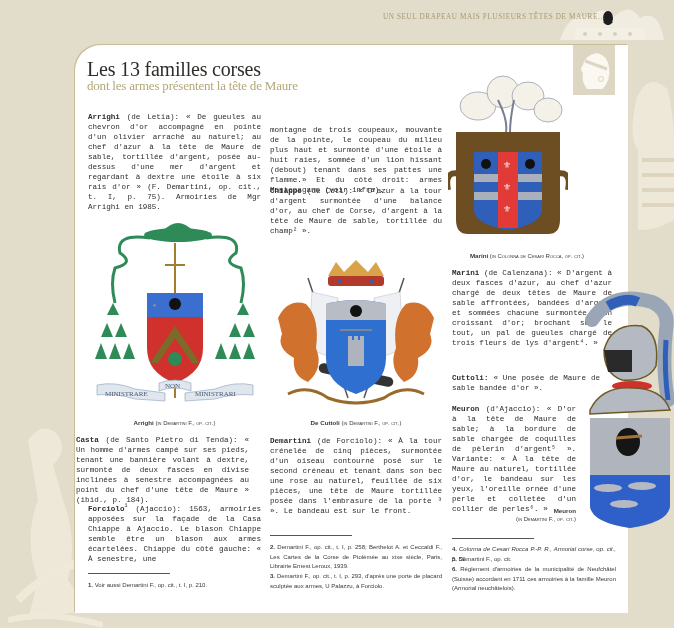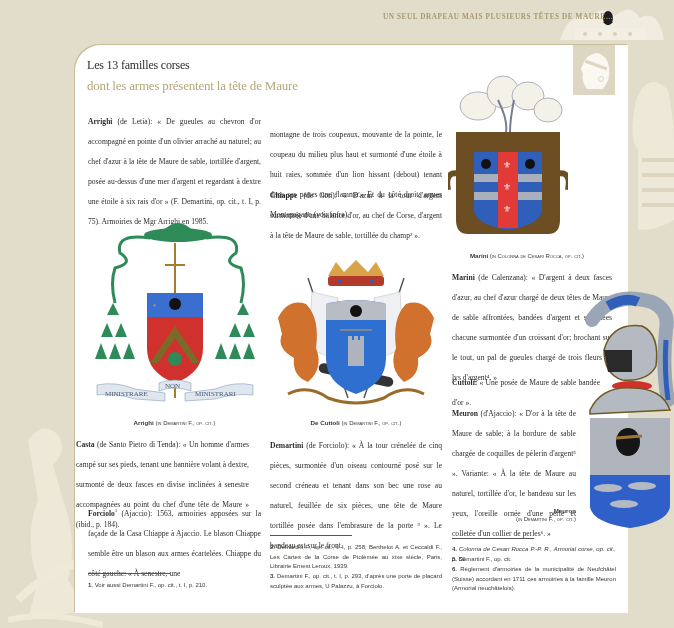--- a/index.html
+++ b/index.html
@@ -6,21 +6,21 @@
   html, body { width: 674px; height: 628px; overflow: hidden; }
   body {
     background: #e2dccb;
     position: relative;
     font-family: "Liberation Sans", sans-serif;
     color: #2b2a28;
   }
   .running-head {
     position: absolute; top: 13px; left: 383px;
     font-family: "Liberation Serif", serif;
-    font-size: 7.2px; font-weight: bold; letter-spacing: 0.6px;
+    font-size: 7.2px; font-weight: normal; letter-spacing: 0.6px;
     color: #a89a6e;
   }
   .corner-ornament {
     position: absolute; top: 0; left: 540px; width: 134px; height: 48px;
   }
   .side-ornament-left {
     position: absolute; left: 8px; top: 420px; width: 95px; height: 208px;
   }
   .side-ornament-right {
     position: absolute; left: 628px; top: 60px; width: 46px; height: 280px;
@@ -30,33 +30,33 @@
     background: #fff;
     border-top-left-radius: 26px;
     box-shadow: -1px -1px 0 #c9bd97;
   }
   .moor-inset {
     position: absolute; left: 573px; top: 45px; width: 42px; height: 50px;
     background: #ddd6c2;
   }
   .title {
     position: absolute; left: 87px; top: 58px;
-    font-family: "Liberation Serif", serif; font-size: 12px; color: #2f2d2a;
+    font-family: "Liberation Serif", serif; font-size: 20px; color: #2f2d2a;
     letter-spacing: -0.2px;
     text-align: center;
   }
   .subtitle {
     position: absolute; left: 87px; top: 78px;
     font-family: "Liberation Serif", serif; font-size: 13px; color: #b3a878;
     letter-spacing: -0.2px;
   }
   .txt {
-    position: absolute; font-size: 7.6px; line-height: 20px;
+    position: absolute; font-size: 7.6px; line-height: 10px;
     text-align: justify; color: #2e2d2b;
-    font-family: Liberation Serif, serif;
+    font-family: Liberation Mono, monospace;
   }
   .txt b { font-weight: bold; }
   .caption {
     position: absolute; font-size: 6.2px; color: #3a3834; text-align: center;
   }
   .caption b { font-weight: bold; }
   .caption .sc { font-variant: small-caps; font-size: 6px; }
   .fn-rule { position: absolute; height: 1px; background: #555; width: 82px; }
   .fn {
     position: absolute; font-size: 6px; line-height: 9.6px; color: #3a3834;

